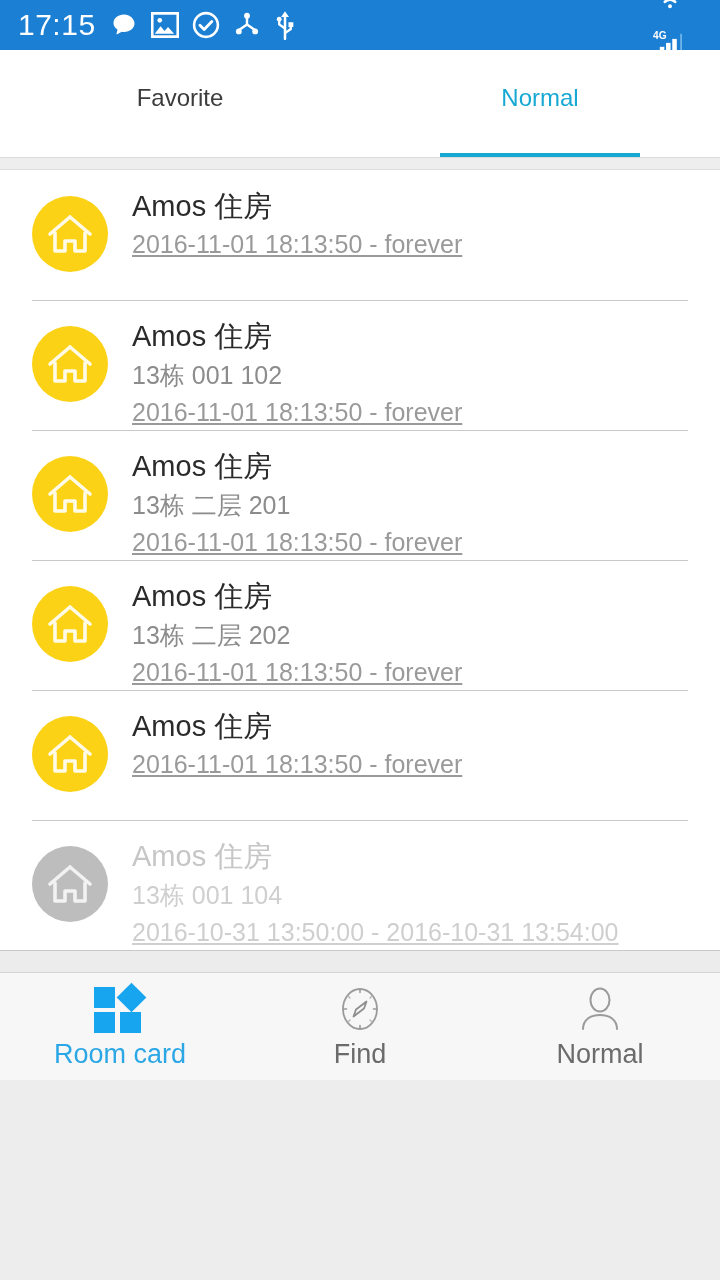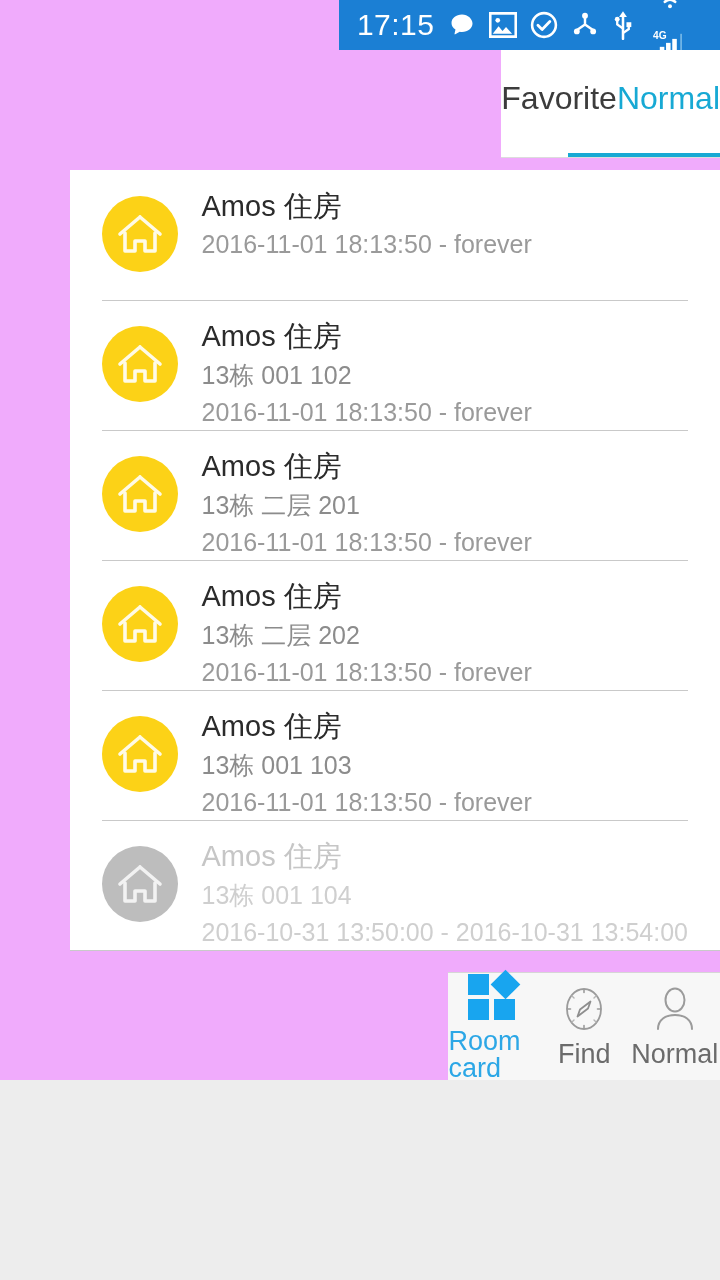--- a/index.html
+++ b/index.html
@@ -1,21 +1,21 @@
 <!DOCTYPE html>
 <html><head>
 <meta charset="utf-8">
 <style>
   * { margin:0; padding:0; box-sizing:border-box; }
   html, body {
     width:720px; height:1280px;
     font-family:"Liberation Sans","DejaVu Sans",sans-serif;
     background:#ededed; overflow:hidden;
   }
-  .phone { width:720px; height:1080px; position:relative; display:flex; flex-direction:column; background:#f0abfc;align-items:flex-end; }
+  .phone { width:720px; height:1080px; position:relative; display:flex; flex-direction:column; background:#f0abfc; }
 
   
   .statusbar {
     height:50px; background:#1b7fd4; color:#ffffff;
     display:flex; align-items:center; flex:0 0 50px;
     padding:0 14px 0 18px;
   }
   .sb-time { font-size:30px; font-weight:400; letter-spacing:0.5px; line-height:1; }
   .sb-left-icons { display:flex; align-items:center; gap:13px; margin-left:14px; }
   .sb-spacer { flex:1 1 auto; }
@@ -26,21 +26,21 @@
   .ico { display:inline-block; line-height:0; }
   .ico svg { display:block; }
 
   
   .tabbar {
     flex:0 0 108px; height:108px; background:#ffffff;
     display:flex; position:relative;
   }
   .tab {
     flex:1 1 50%; display:flex; align-items:center; justify-content:center;
-    font-size:32px; color:#3c3c3c; position:relative; padding-bottom:12px;
+    font-size:24px; color:#3c3c3c; position:relative; padding-bottom:12px;
   }
   .tab.active { color:#17a9d4; }
   .tab.active::after {
     content:""; position:absolute; left:50%; transform:translateX(-50%);
     bottom:0; width:200px; height:5px; background:#17a9d4;
   }
   .tab-underline-base {
     position:absolute; left:0; right:0; bottom:0; height:1px; background:#dcdcdc;
   }
   .tab-gap { flex:0 0 12px; height:12px; background:#eeeeee; border-bottom:1px solid #dddddd; }
@@ -57,21 +57,21 @@
   .avatar {
     flex:0 0 76px; width:76px; height:76px; border-radius:50%;
     background:#fcd217; display:flex; align-items:center; justify-content:center;
     margin-top:10px;
   }
   .row.disabled .avatar { background:#bdbdbd; }
   .avatar svg { display:block; }
   .row-text { margin-left:24px; display:flex; flex-direction:column; justify-content:flex-start; padding-top:2px; }
   .row-title { font-size:29px; color:#2b2b2b; line-height:1.28; }
   .row-sub { font-size:25px; color:#8c8c8c; line-height:1.38; margin-top:3px; }
-  .row-time { font-size:25px; color:#9a9a9a; line-height:1.38; margin-top:2px; }
+  .row-time { font-size:25px; color:#9a9a9a; line-height:1.38; margin-top:2px;text-decoration:underline; }
   .row.disabled .row-title { color:#c6c6c6; }
   .row.disabled .row-sub,
   .row.disabled .row-time { color:#cfcfcf; }
   .list-bottom-rule { height:1px; background:#c9c9c9; }
 
   
   .filler { flex:1 1 auto; background:#ececec; }
 
   
   .bottomnav {
@@ -266,21 +266,20 @@
 
     <div class="row">
       <div class="avatar">
         <svg width="48" height="44" viewBox="0 0 48 44">
           <path d="M24 5 L44 22 M24 5 L4 22" fill="none" stroke="#fffbe6" stroke-width="3.6" stroke-linecap="round"></path>
           <path d="M9 21 V39 H19 V29 H29 V39 H39 V21" fill="none" stroke="#fffbe6" stroke-width="3.6" stroke-linejoin="round" stroke-linecap="round"></path>
         </svg>
       </div>
       <div class="row-text">
         <div class="row-title">Amos 住房</div>
-        <div class="row-sub">13栋 001 103</div>
         <div class="row-time">2016-11-01 18:13:50 - forever</div>
       </div>
     </div>
 
     <div class="row disabled">
       <div class="avatar">
         <svg width="48" height="44" viewBox="0 0 48 44">
           <path d="M24 5 L44 22 M24 5 L4 22" fill="none" stroke="#f2f2f2" stroke-width="3.6" stroke-linecap="round"></path>
           <path d="M9 21 V39 H19 V29 H29 V39 H39 V21" fill="none" stroke="#f2f2f2" stroke-width="3.6" stroke-linejoin="round" stroke-linecap="round"></path>
         </svg>

